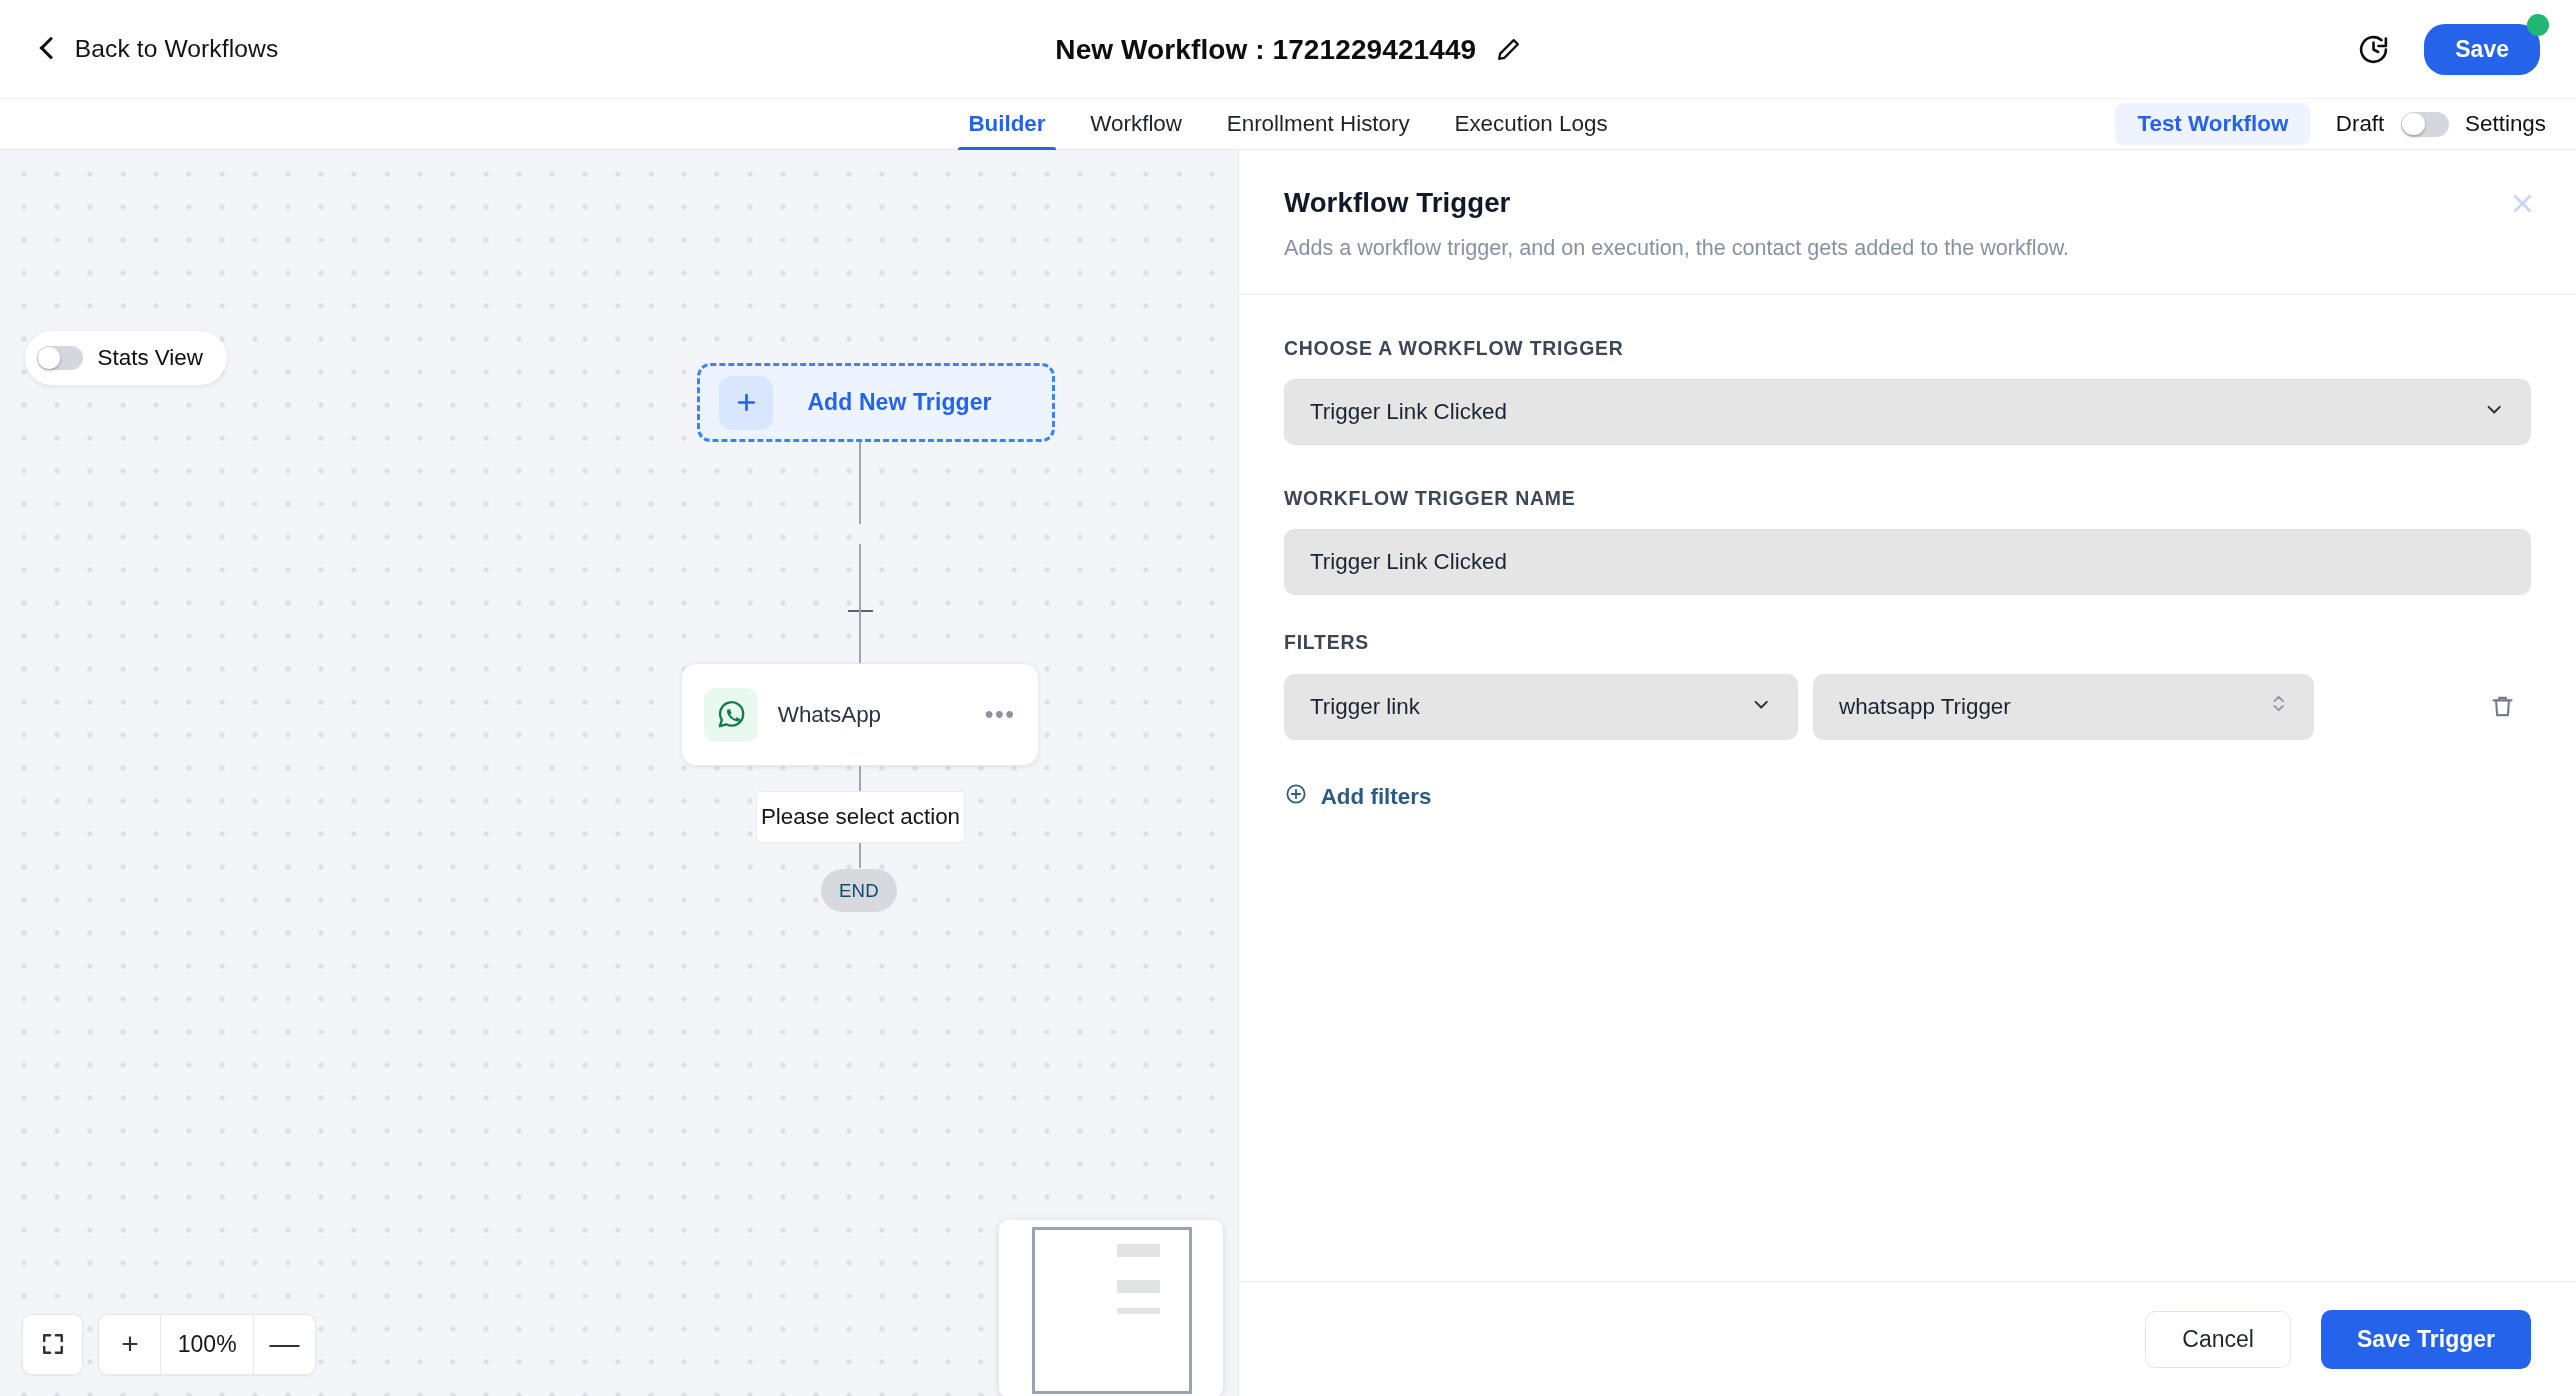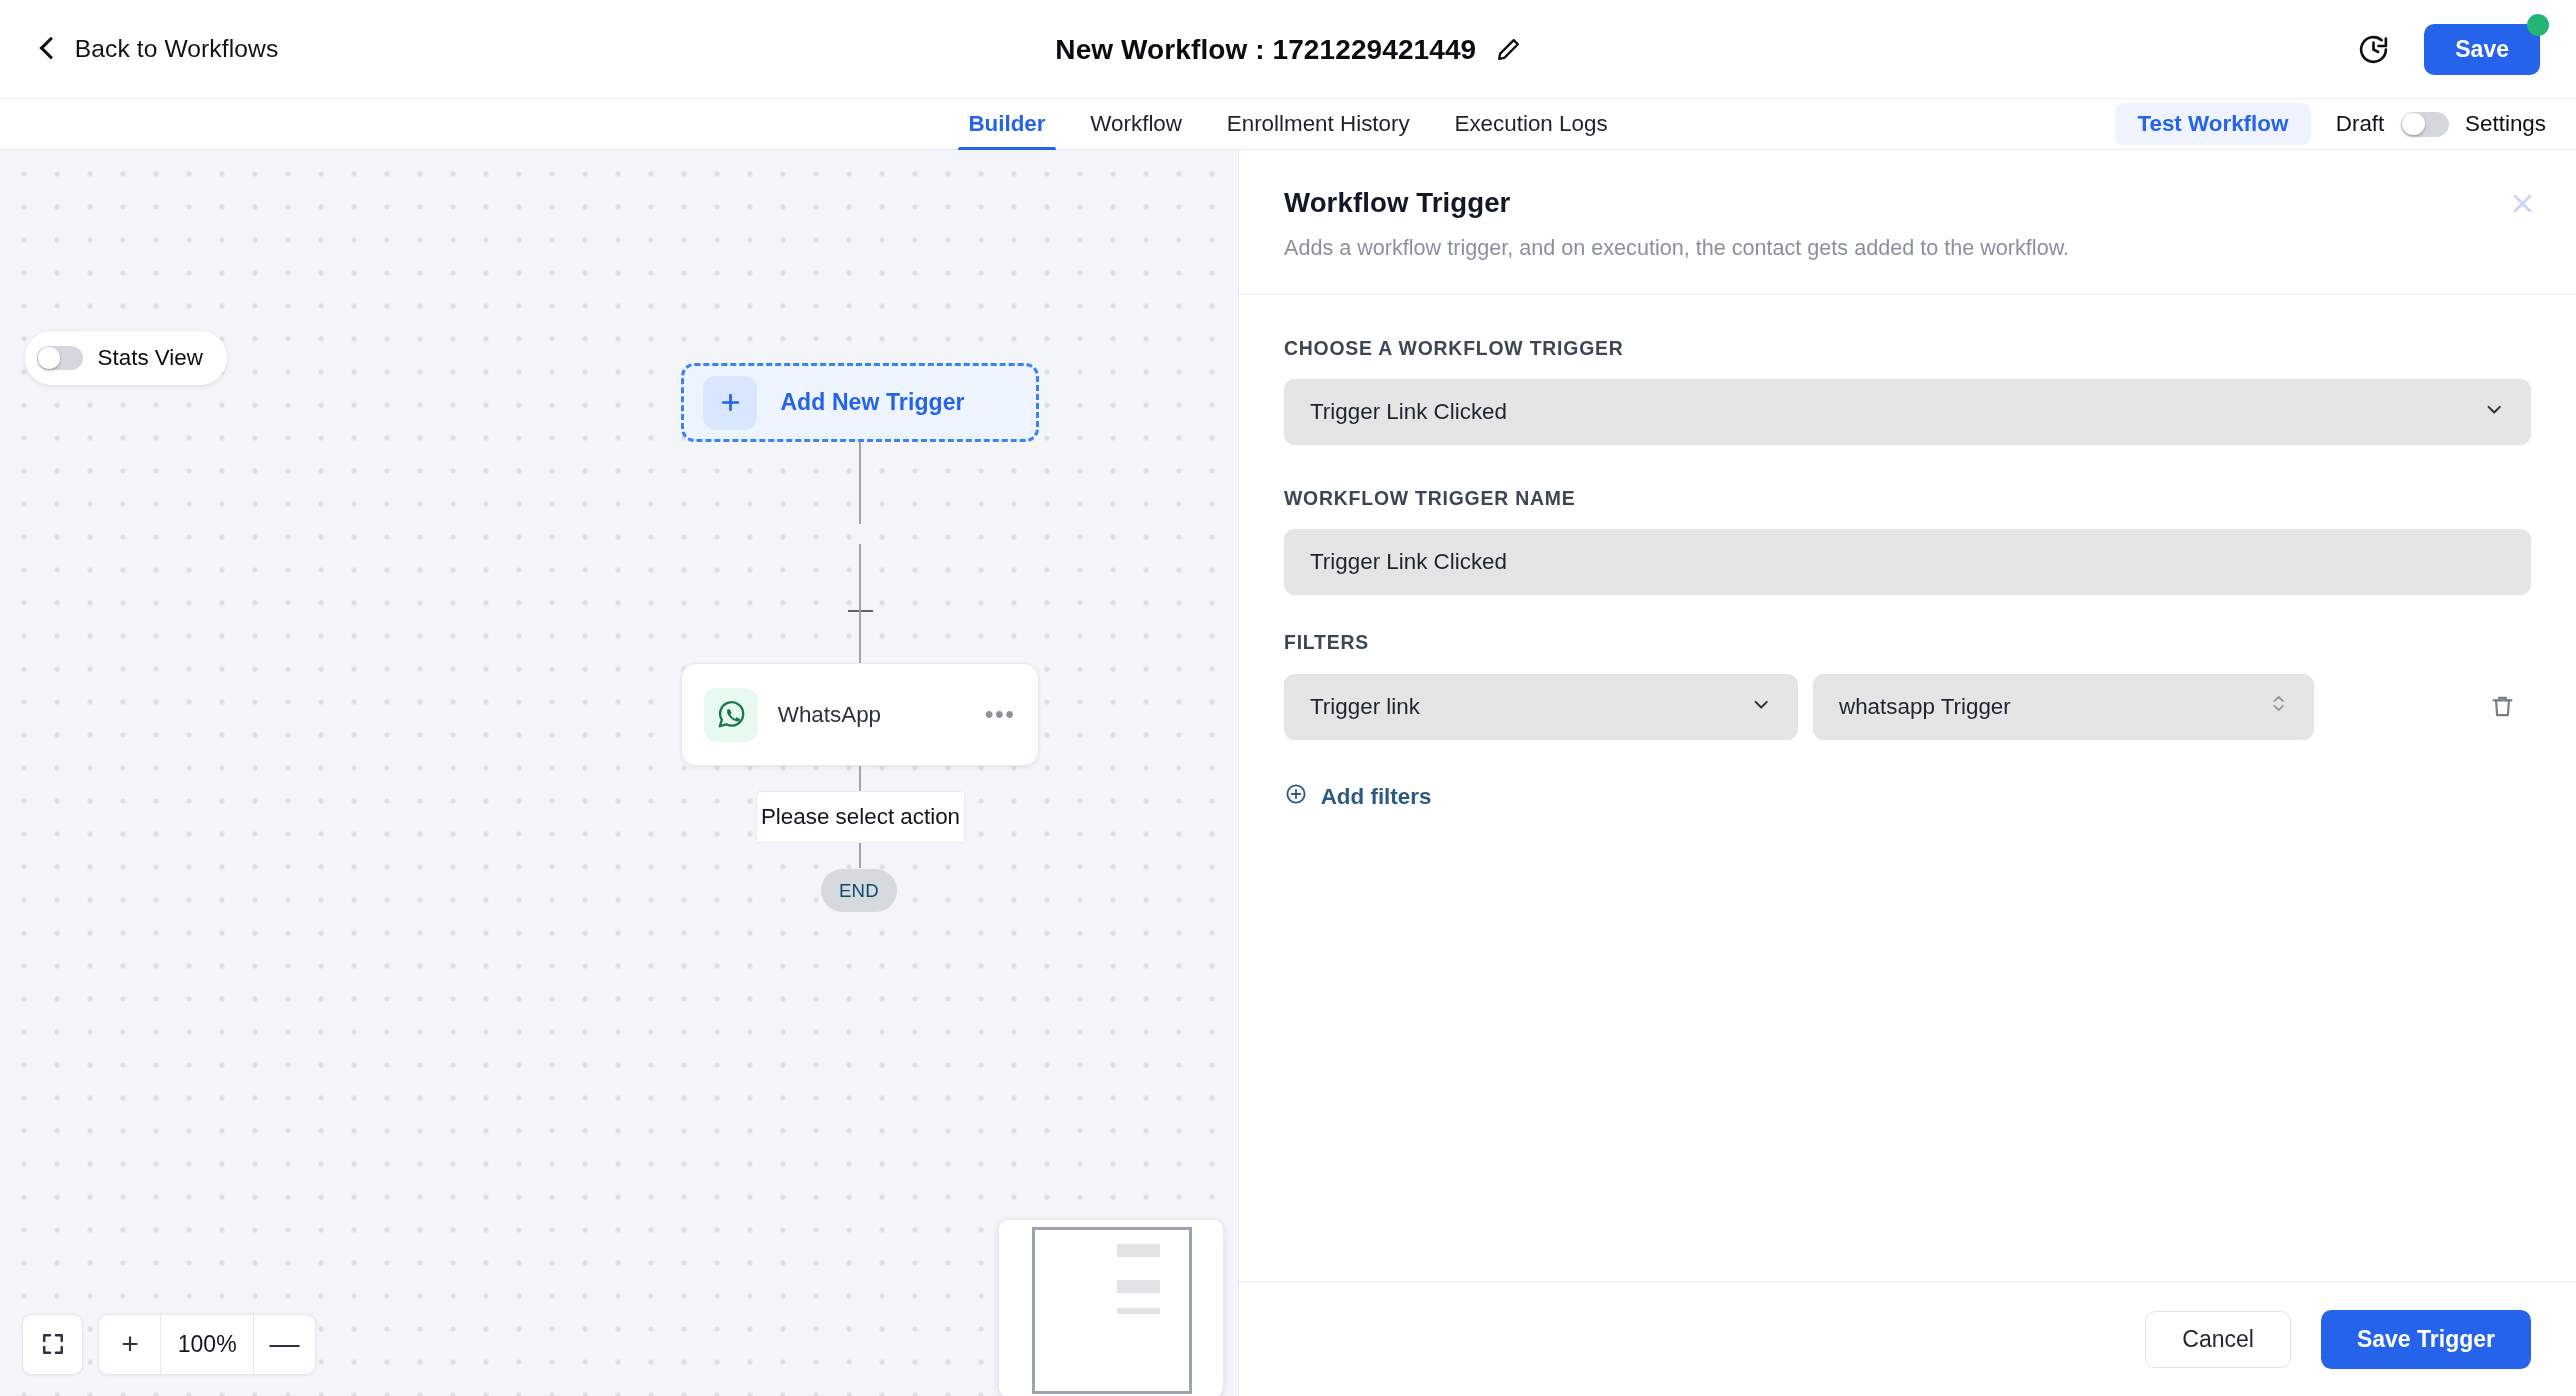--- a/index.html
+++ b/index.html
@@ -36,21 +36,21 @@
   .wf-title { font-size: 28px; font-weight: 700; color: #0b0d11; letter-spacing: 0.1px; }
   .pencil { width: 25px; height: 25px; pointer-events: auto; cursor: pointer; }
 
   .topbar-right {
     margin-left: auto; display: flex; align-items: center; gap: 34px; position: relative; z-index: 3;
   }
   .history-icon { width: 33px; height: 33px; cursor: pointer; }
   .save-wrap { position: relative; }
   .btn-save {
     background: #2563eb; color: #fff; font-size: 23px; font-weight: 600;
-    border: none; border-radius: 10px; padding: 14px 31px; cursor: pointer;
+    border: none; border-radius: 21px; padding: 14px 31px; cursor: pointer;
     font-family: "Liberation Sans", sans-serif; line-height: 1;
   }
   .green-dot {
     position: absolute; right: -9px; top: -9.7px; width: 22.4px; height: 22.4px;
     border-radius: 50%; background: #22b573;
   }
 
   
   .tabbar {
     position: relative; height: 51px; flex: 0 0 51px; background: #fff;
@@ -103,23 +103,23 @@
     gap: 15px; padding: 0 24px 0 12px; cursor: pointer;
     box-shadow: 0 1.5px 5.2px rgba(16,24,40,.09);
   }
   .stats-view .toggle { width: 46px; height: 24.6px; }
   .stats-view .toggle .knob { width: 21.6px; height: 21.6px; }
   .stats-label { font-size: 22.4px; color: #0b0d11; font-weight: 500; }
 
   .flow { position: absolute; left: 681px; top: 0; width: 358px; }
 
   .node-trigger {
-    position: absolute; left: 0; top: 213px; width: 358px; height: 79px;
+    position: absolute; left: 16px; top: 213px; width: 358px; height: 79px;
     background: #eef4ff; border: 3px dashed #3b82f6; border-radius: 13.4px;
-    display: flex; align-items: center; padding-left: 19.4px; gap: 23px; cursor: pointer;
+    display: flex; align-items: center; padding-left: 19.4px; gap: 34px; cursor: pointer;
   }
   .plus-box {
     width: 54px; height: 54px; border-radius: 12.7px; background: #d8e6fe;
     display: flex; align-items: center; justify-content: center; flex: none;
   }
   .plus-box svg { display: block; }
   .trigger-label { font-size: 23px; font-weight: 700; color: #2563eb; letter-spacing: 0.1px; }
 
   .edge { position: absolute; left: 178px; width: 2.2px; background: #9ea5b0; }
   .edge.e1 { top: 292px; height: 82px; }

